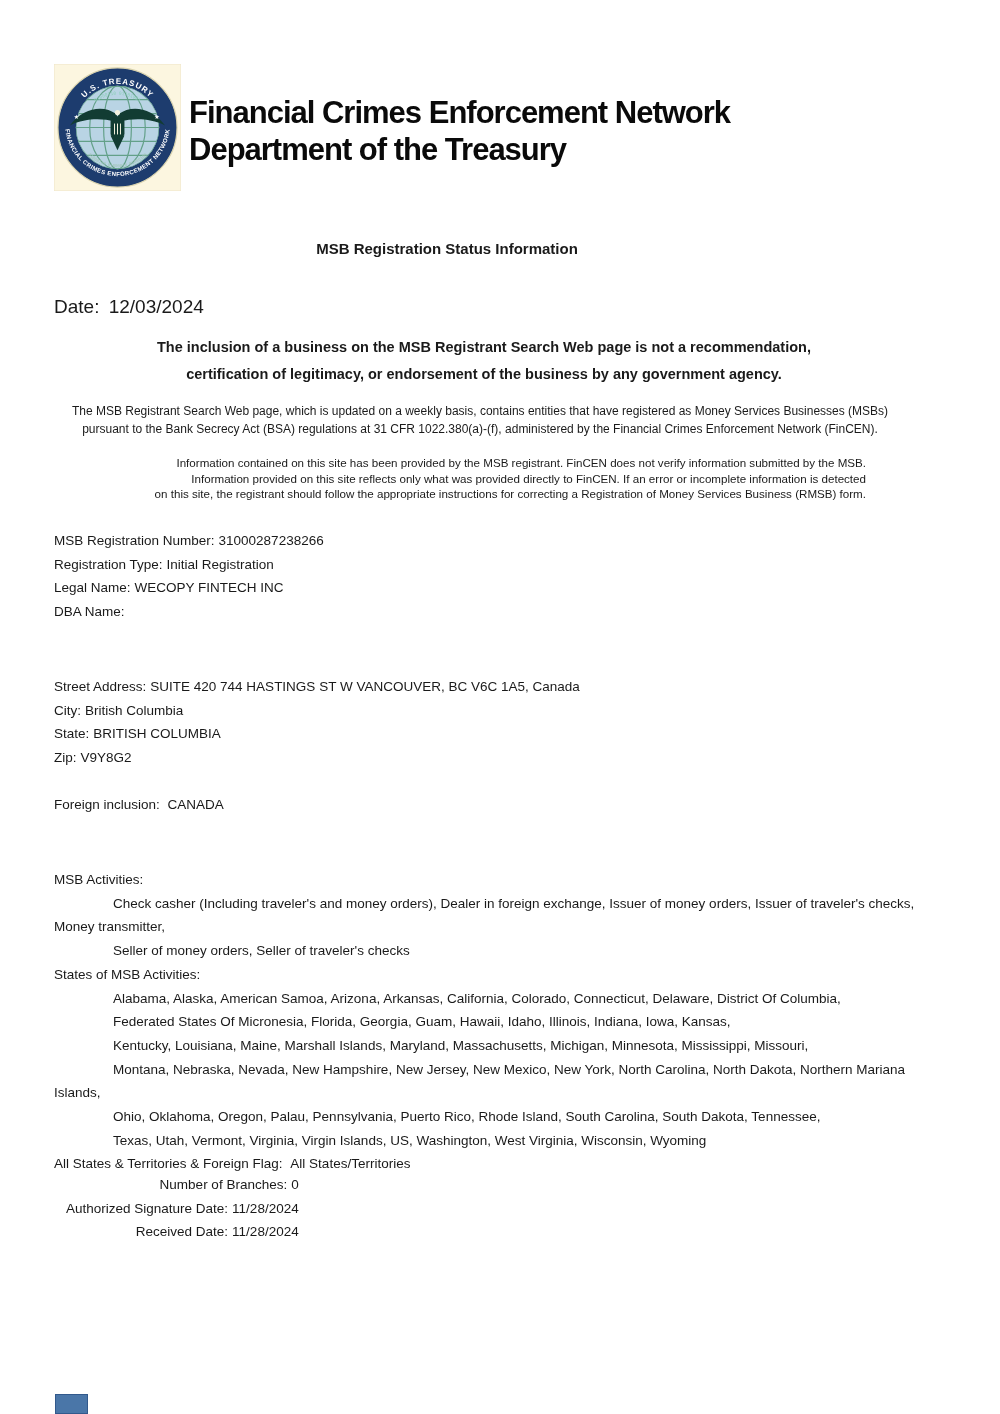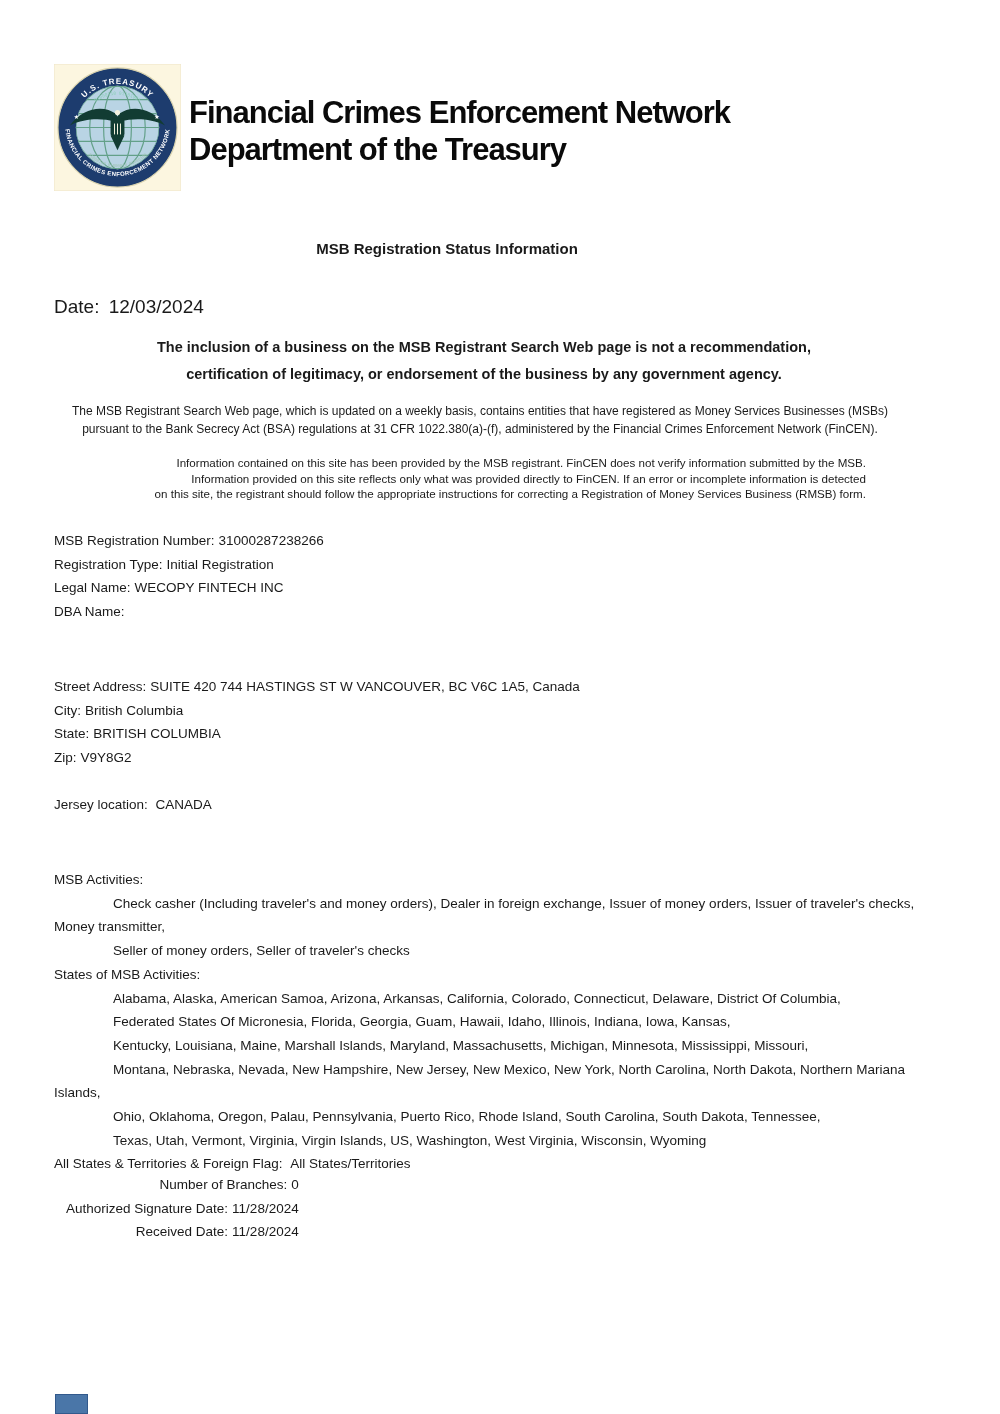--- a/index.html
+++ b/index.html
@@ -142,21 +142,21 @@
   </div>
 
 <div class="abs detail addr-block">
     <div class="field-row doc-line"><span class="lbl">Street Address:</span><span class="val">SUITE 420 744 HASTINGS ST W VANCOUVER, BC V6C 1A5, Canada</span></div>
     <div class="field-row doc-line"><span class="lbl">City:</span><span class="val">British Columbia</span></div>
     <div class="field-row doc-line"><span class="lbl">State:</span><span class="val">BRITISH COLUMBIA</span></div>
     <div class="field-row doc-line"><span class="lbl">Zip:</span><span class="val">V9Y8G2</span></div>
   </div>
 
 <div class="abs detail foreign-row field-row">
-  <span class="lbl">Jersey location:</span>
+  <span class="lbl">Foreign inclusion:</span>
   <span class="val">CANADA</span>
 </div>
 
 <div class="abs detail act-block">
   <div class="doc-line">MSB Activities:</div>
   <div>
       <div class="doc-line indented">Check casher (Including traveler's and money orders), Dealer in foreign exchange, Issuer of money orders, Issuer of traveler's checks,</div>
       <div class="doc-line">Money transmitter,</div>
       <div class="doc-line indented">Seller of money orders, Seller of traveler's checks</div>
     </div>

